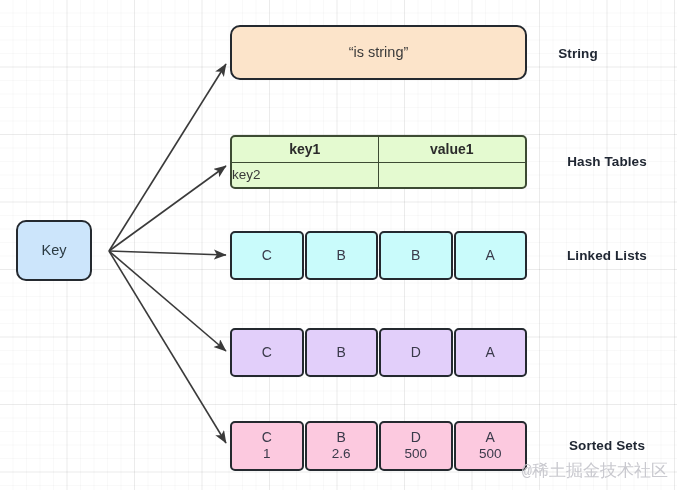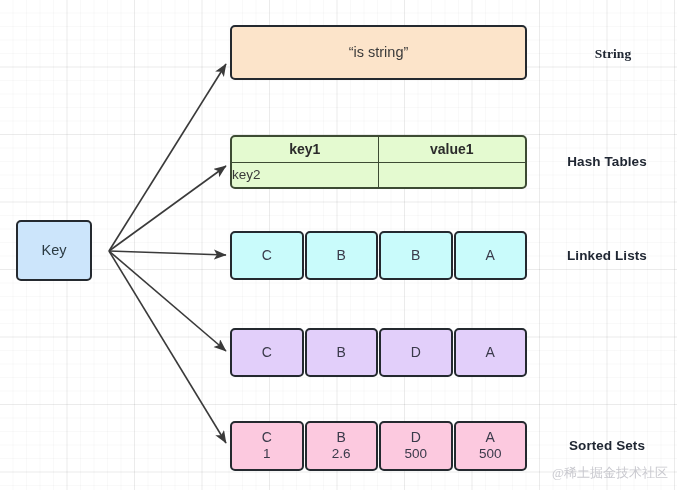--- a/index.html
+++ b/index.html
@@ -38,21 +38,21 @@
     width: 677px;
     height: 490px;
     pointer-events: none;
   }
 
   
   .node {
     position: absolute;
     box-sizing: border-box;
     border: 2px solid #24292f;
-    border-radius: 5px;
+    border-radius: 10px;
     display: flex;
     align-items: center;
     justify-content: center;
     color: #333333;
     font-size: 14px;
     line-height: 1.15;
   }
 
   
   .key-node {
@@ -172,23 +172,23 @@
     font-size: 13.5px;
     color: #202733;
     letter-spacing: 0.1px;
   }
 
   
   .watermark {
     position: absolute;
     right: 9px;
     bottom: 8px;
-    font-size: 13px;
+    font-size: 17px;
     color: #c9c9cf;
-    font-family: Liberation Serif, serif;
+    font-family: Liberation Mono, monospace;
     white-space: nowrap;
   }
 </style>
 </head>
 <body>
 
 <div id="canvas">
 
   <svg id="arrow-layer" viewBox="0 0 677 490" xmlns="http://www.w3.org/2000/svg">
     <defs>
@@ -265,20 +265,20 @@
     <div class="cell">
       <span>D</span>
       <span class="score">500</span>
     </div>
     <div class="cell">
       <span>A</span>
       <span class="score">500</span>
     </div>
   </div>
 
-  <div class="side-label" style="left:548px; top:46px;font-family:Liberation Serif, serif;">String</div>
+  <div class="side-label" style="left:513px; top:46px;">String</div>
   <div class="side-label" style="left:542px; top:154px;">Hash Tables</div>
   <div class="side-label" style="left:542px; top:248px;">Linked Lists</div>
   <div class="side-label" style="left:542px; top:438px;">Sorted Sets</div>
 
   <div class="watermark">@稀土掘金技术社区</div>
 
 </div>
 
 </body></html>

